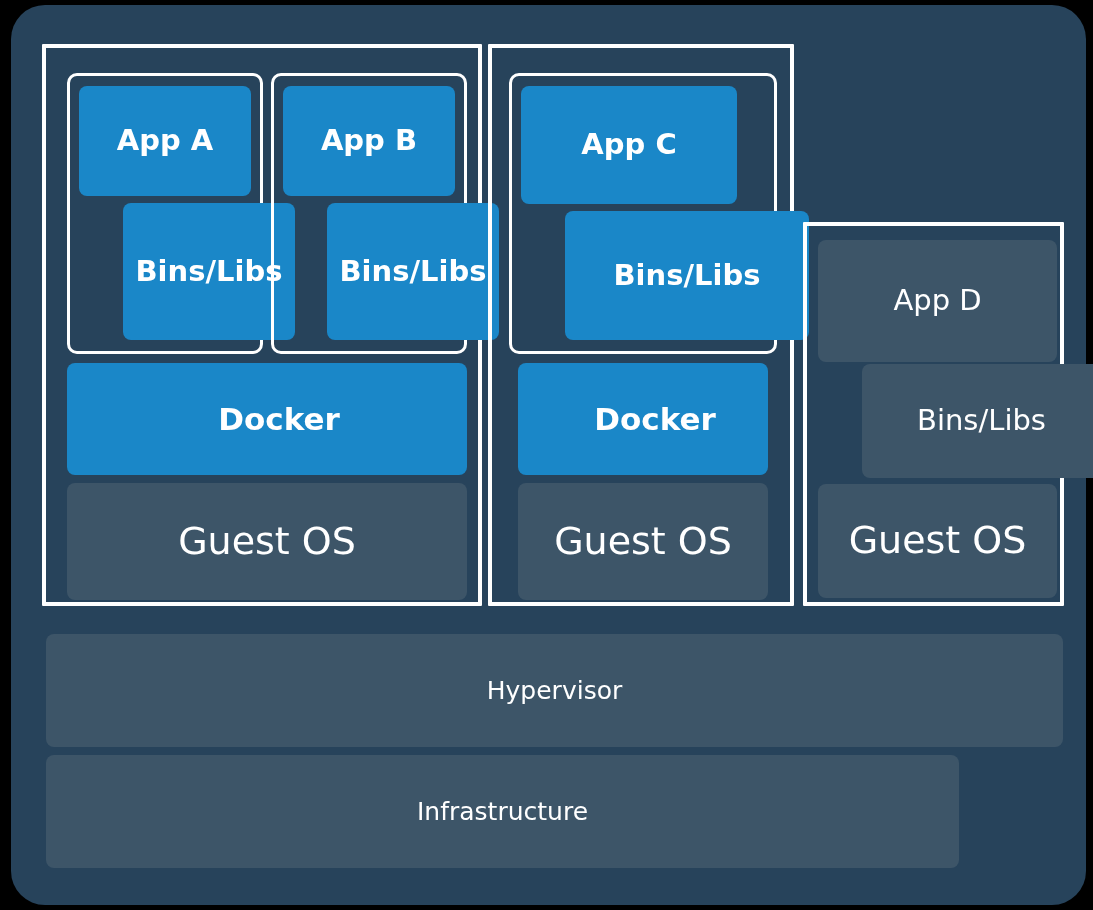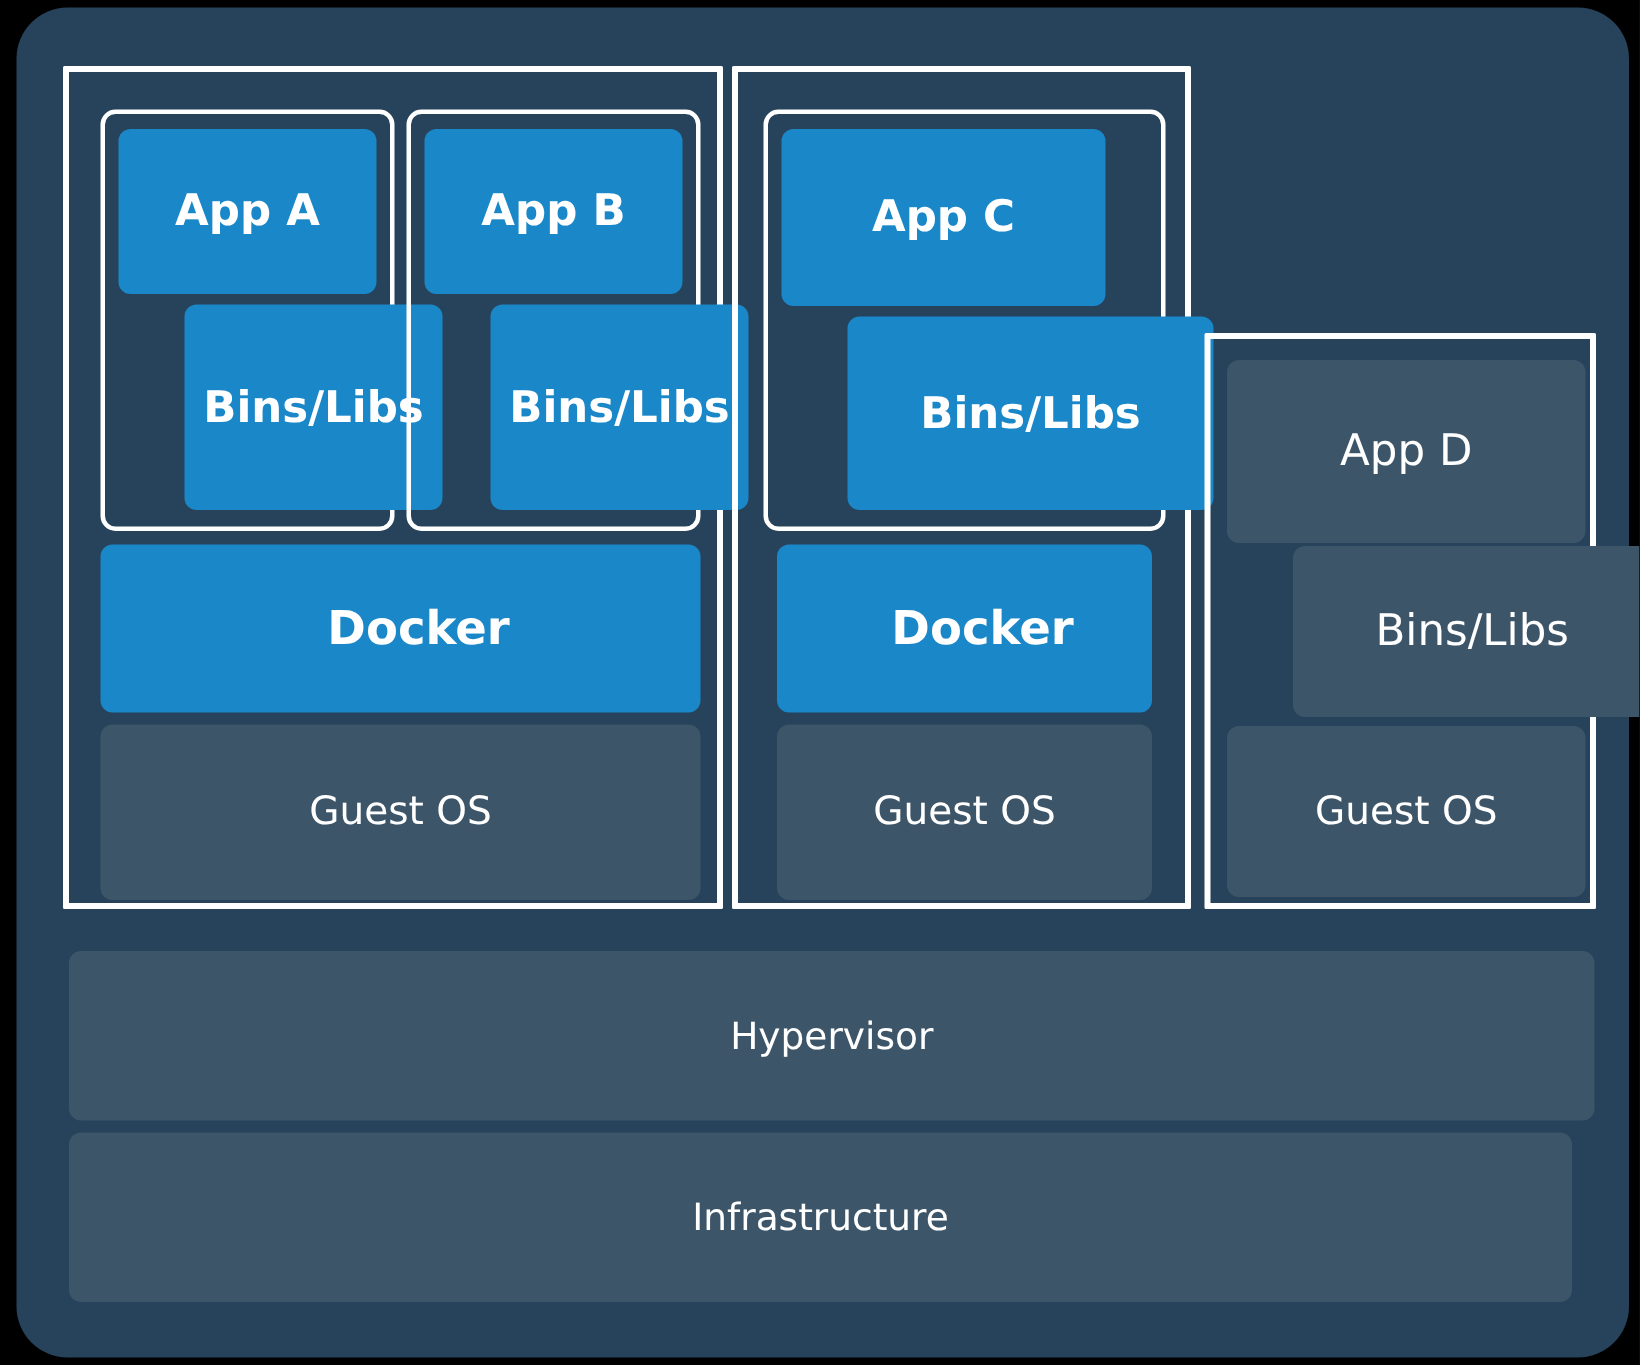--- a/index.html
+++ b/index.html
@@ -52,21 +52,21 @@
     text-align: center;
     line-height: 1.1;
     white-space: nowrap;
   }
   .tile-blue  { background: #1a87c8; font-weight: bold; }
   .tile-gray  { background: #3d5568; font-weight: normal; }
 
   .fs-app   { font-size: 29px; }
   .fs-bins  { font-size: 29px; margin-left: 44px; }
   .fs-docker{ font-size: 31px; padding-left: 24px; }
-  .fs-guest { font-size: 26px; }
+  .fs-guest { font-size: 38px; }
   .fs-base  { font-size: 25px; }
 </style>
 </head>
 <body>
 
 <div id="stage">
 
   <div class="outer-panel">
 
     <div class="abs frame" style="left:31px; top:39px; width:440px; height:562px;">
@@ -102,16 +102,16 @@
 
       <div class="abs tile tile-gray fs-app" style="left:11px; top:14px; width:239px; height:122px;">App D</div>
 
       <div class="abs tile tile-gray fs-bins" style="left:11px; top:138px; width:239px; height:114px;">Bins/Libs</div>
 
       <div class="abs tile tile-gray fs-guest" style="left:11px; top:258px; width:239px; height:114px;">Guest OS</div>
     </div>
 
     <div class="abs tile tile-gray fs-base" style="left:35px; top:629px; width:1017px; height:113px;">Hypervisor</div>
 
-    <div class="abs tile tile-gray fs-base" style="left:35px; top:750px; width:1002px; height:113px;">Infrastructure</div>
+    <div class="abs tile tile-gray fs-base" style="left:35px; top:750px; width:913px; height:113px;">Infrastructure</div>
 
   </div>
 </div>
 
 </body></html>

